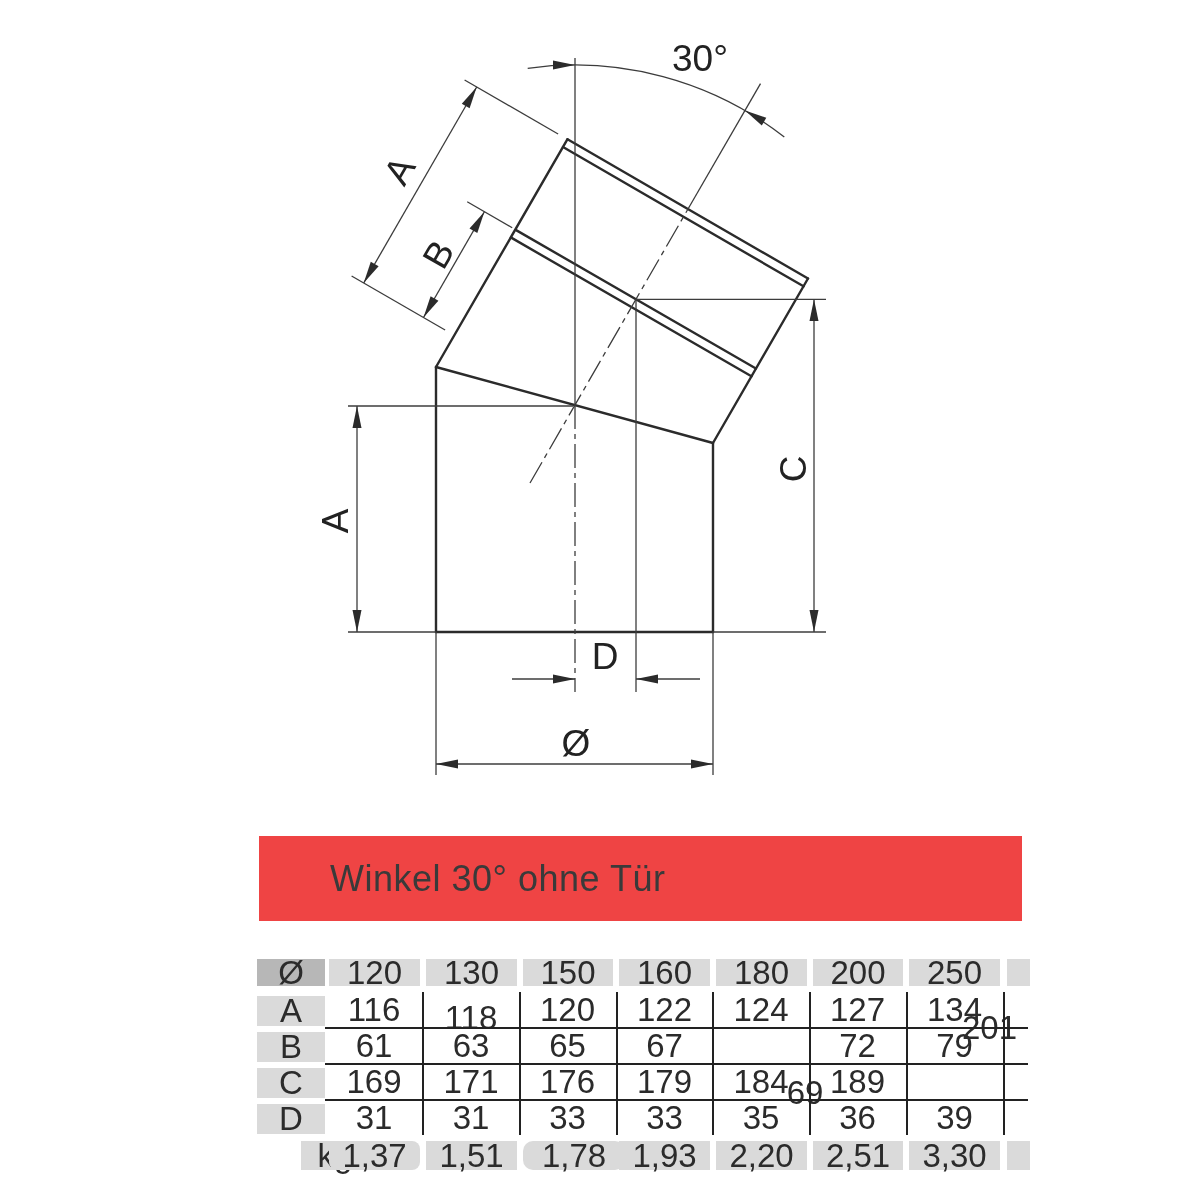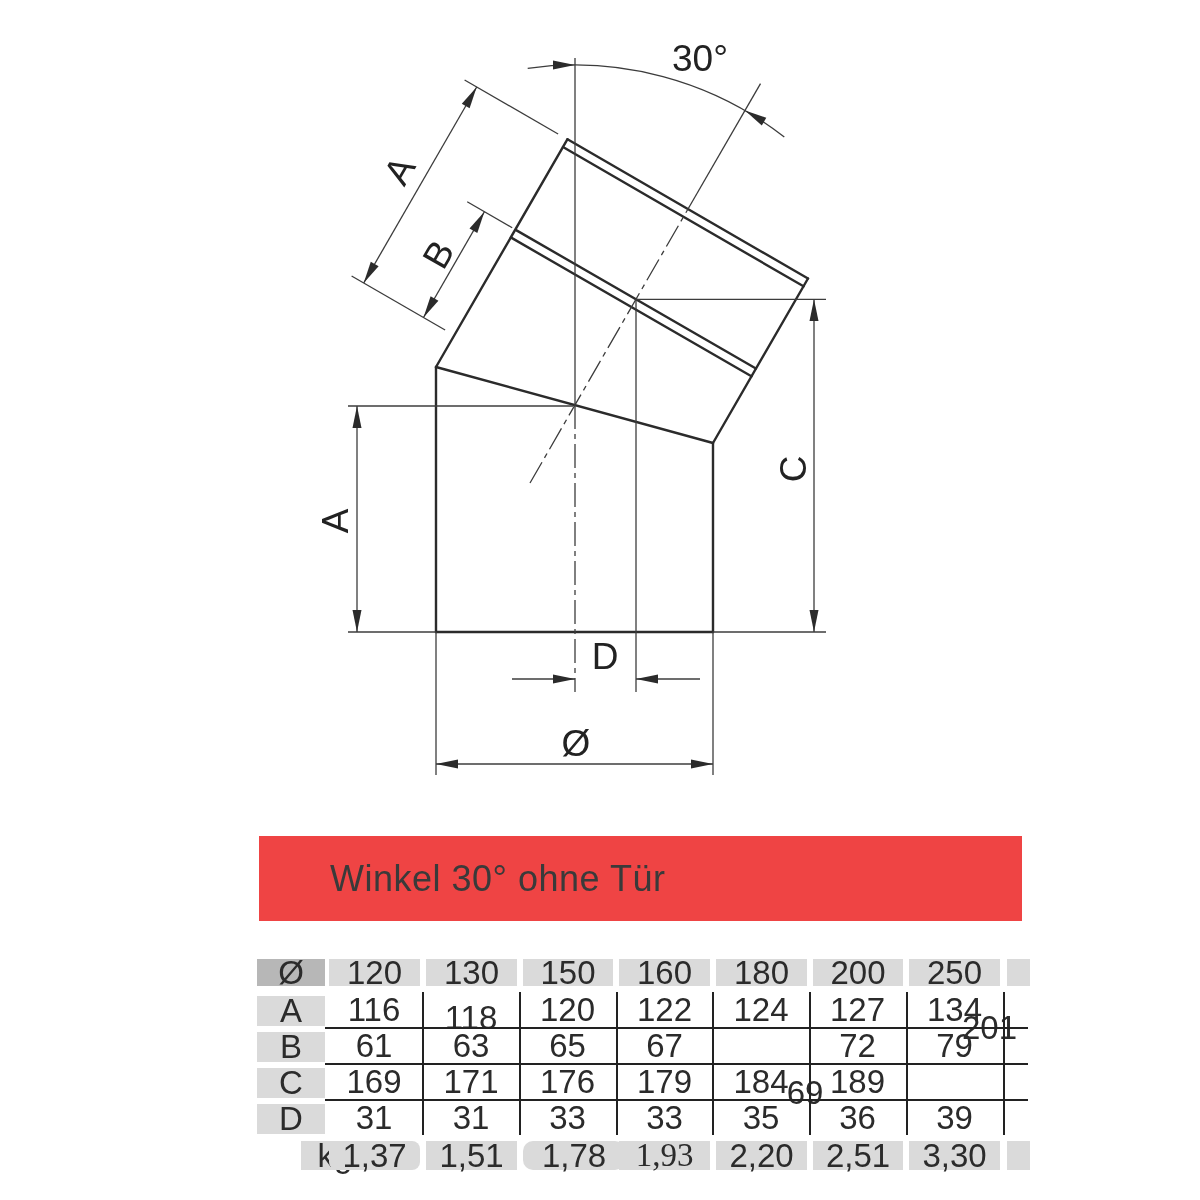--- a/index.html
+++ b/index.html
@@ -148,21 +148,21 @@
   <div class="tcell" style="left:423px;top:1101px;width:96px;height:34px;line-height:34px;">31</div>
   <div class="tcell" style="left:519px;top:1101px;width:97px;height:34px;line-height:34px;">33</div>
   <div class="tcell" style="left:616px;top:1101px;width:97px;height:34px;line-height:34px;">33</div>
   <div class="tcell" style="left:713px;top:1101px;width:96px;height:34px;line-height:34px;">35</div>
   <div class="tcell" style="left:809px;top:1101px;width:97px;height:34px;line-height:34px;">36</div>
   <div class="tcell" style="left:906px;top:1101px;width:97px;height:34px;line-height:34px;">39</div>
 
   <div class="tcell gray" style="left:329px;top:1141px;width:91px;height:29px;line-height:29px;border-radius:8px;">1,37</div>
   <div class="tcell gray" style="left:426px;top:1141px;width:91px;height:29px;line-height:29px;">1,51</div>
   <div class="tcell gray" style="left:523px;top:1141px;width:102px;height:29px;line-height:29px;border-radius:10px;">1,78</div>
-  <div class="tcell gray" style="left:619px;top:1141px;width:91px;height:29px;line-height:29px;font-family:Liberation Serif, serif;">1,93</div>
+  <div class="tcell gray" style="left:619px;top:1141px;width:91px;height:29px;line-height:29px;">1,93</div>
   <div class="tcell gray" style="left:716px;top:1141px;width:91px;height:29px;line-height:29px;">2,20</div>
   <div class="tcell gray" style="left:813px;top:1141px;width:90px;height:29px;line-height:29px;">2,51</div>
   <div class="tcell gray" style="left:909px;top:1141px;width:91px;height:29px;line-height:29px;">3,30</div>
   <div class="stub" style="left:1007px;top:1141px;height:29px;"></div>
 
   <div class="hline" style="top:1027px;"></div>
   <div class="hline" style="top:1063px;"></div>
   <div class="hline" style="top:1099px;"></div>
   <div class="vline" style="left:422px;"></div>
   <div class="vline" style="left:519px;"></div>

